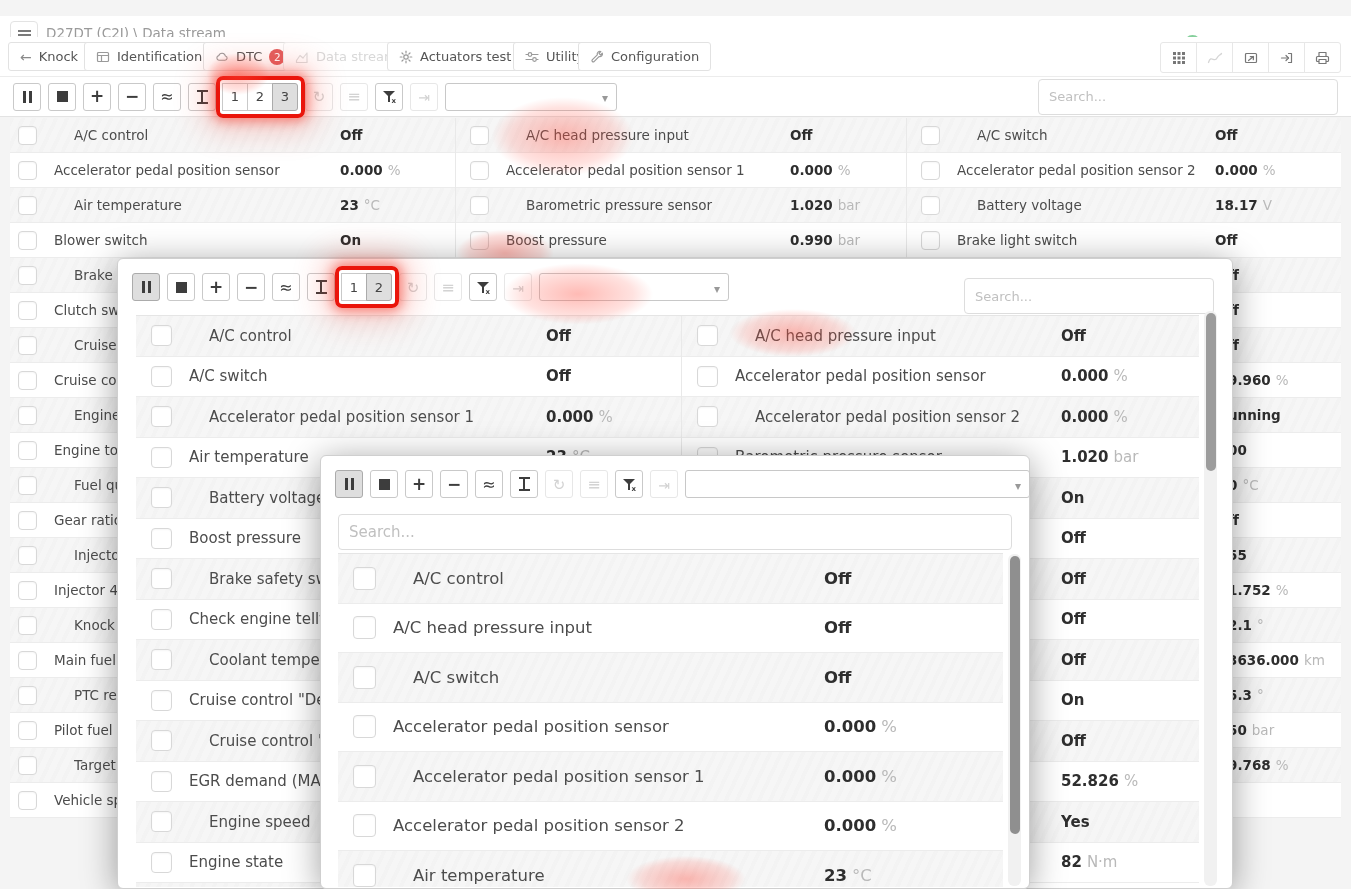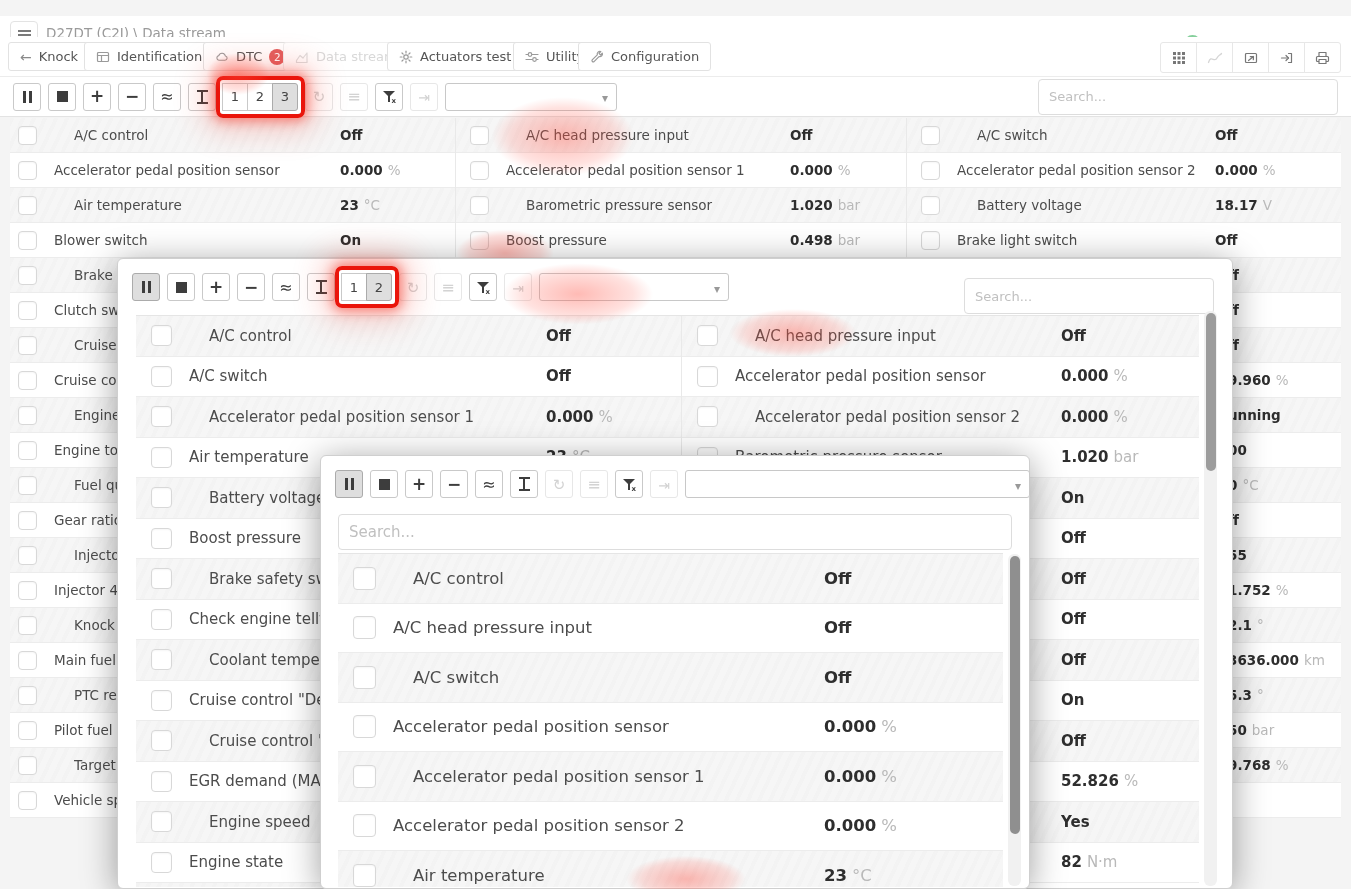--- a/index.html
+++ b/index.html
@@ -398,21 +398,21 @@
           <span class="val"><span class="num">0.000</span><span class="unit">%</span></span>
         </div>
         <div class="row striped">
           <span class="cb"></span>
           <span class="lbl">Barometric pressure sensor</span>
           <span class="val"><span class="num">1.020</span><span class="unit">bar</span></span>
         </div>
         <div class="row">
           <span class="cb"></span>
           <span class="lbl">Boost pressure</span>
-          <span class="val"><span class="num">0.498</span><span class="unit">bar</span></span>
+          <span class="val"><span class="num">0.990</span><span class="unit">bar</span></span>
         </div>
       </div>
     <div class="tcol" id="mt-c3">
         <div class="row striped">
           <span class="cb"></span>
           <span class="lbl">A/C switch</span>
           <span class="val"><span class="num">Off</span></span>
         </div>
         <div class="row">
           <span class="cb"></span>

